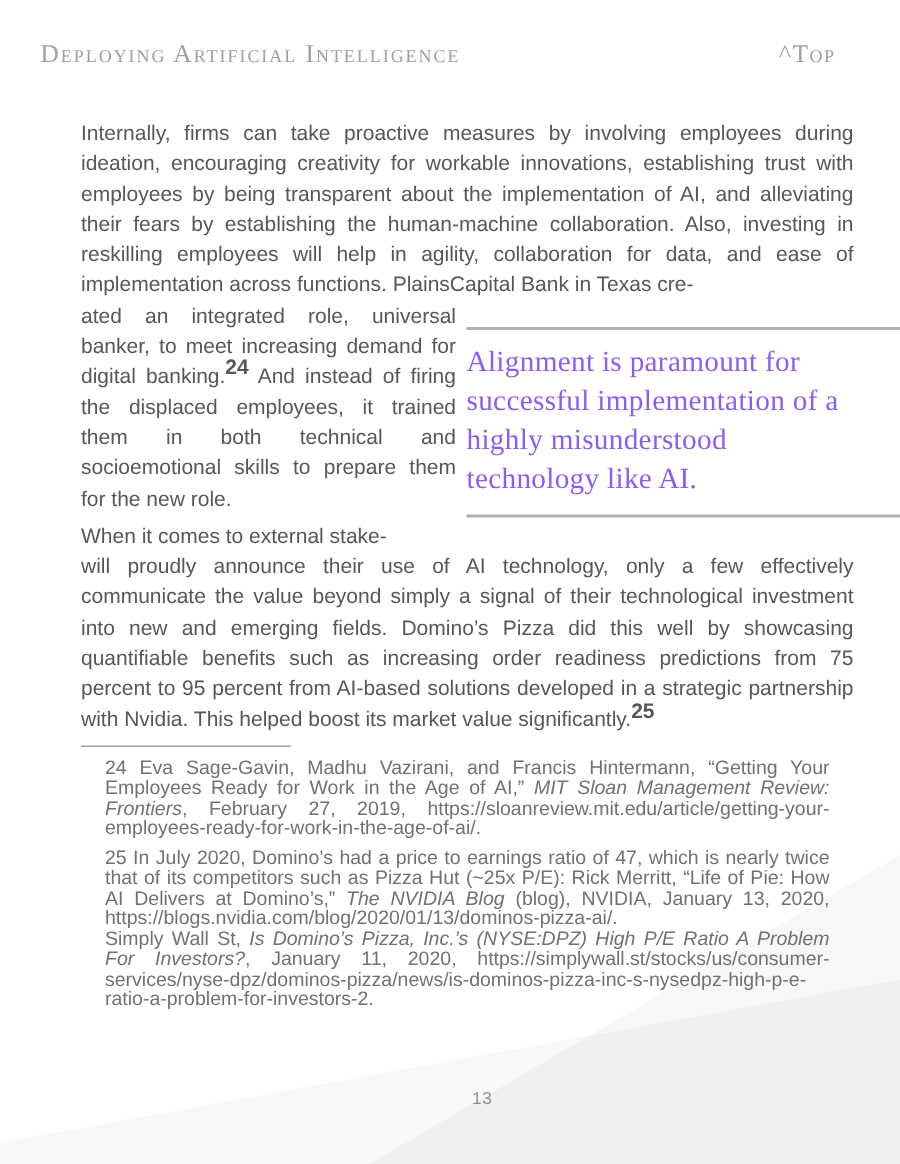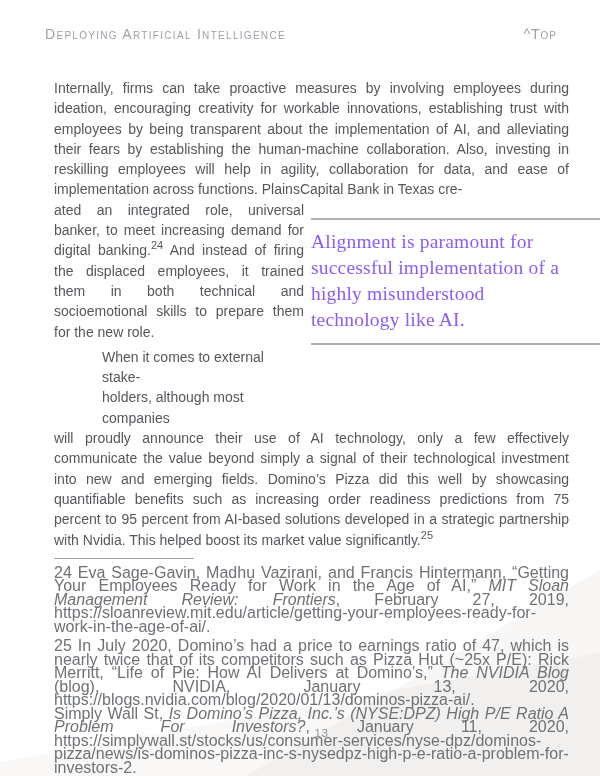--- a/index.html
+++ b/index.html
@@ -3,50 +3,50 @@
 <meta charset="utf-8">
 <style>
   html,body{margin:0;padding:0;background:#fff;}
   .page{
     position:relative;width:600px;height:776px;background:#ffffff;
     font-family:"Liberation Sans",sans-serif;overflow:hidden;
   }
   .bg{position:absolute;left:0;top:0;width:600px;height:776px;pointer-events:none;}
   
   .runhead{
-    position:absolute;left:45px;right:43px;top:26px;
+    position:absolute;left:27px;right:43px;top:26px;
     display:flex;justify-content:space-between;align-items:baseline;
-    font-variant:small-caps;letter-spacing:1.3px;font-size:14px;color:#9ca1a8;
+    font-variant:small-caps;letter-spacing:1.3px;font-size:17px;color:#9ca1a8;font-family:Liberation Serif, serif;
   }
   .rh-top{color:#9ca1a8;text-decoration:none;letter-spacing:1px;cursor:pointer;}
   
   .content{
     position:absolute;left:54px;top:78px;width:515px;
     color:#55575c;font-size:14px;line-height:20.3px;
   }
   .body{margin:0;text-align:justify;}
   .mt8{margin-top:4px;}
   .wrap-row{display:flex;align-items:flex-start;}
   .col-left{flex:0 0 250px;width:250px;}
   .narrow{margin-top:5px;text-align:left;}
-  .nline{display:block;margin-left:48px;}
-  .fnref{font-size:11px;vertical-align:super;line-height:0;}
+  .nline{display:block;}
+  .fnref{font-size:14px;vertical-align:super;line-height:0;font-weight:bold;}
   
   .pullquote{width:298px;margin-left:auto;margin-right:-40px;margin-top:18px;}
   .pq-rule{height:2px;background:#aeb0b2;}
   .pq-text{
     margin:9px 0 10px;padding:0 42px 0 0;text-align:left;
     font-family:"Liberation Serif",serif;font-size:19.5px;line-height:26px;
     color:#8b5cf6;letter-spacing:0.2px;
   }
   
   .fn-block{margin-top:8px;}
   .fn-rule{width:140px;height:1px;background:#a0a4a8;margin:0 0 7px 0;}
   .fn{
-    margin:0 0 6px;font-size:16px;line-height:13.5px;color:#6e7176;
+    margin:0 16px 6px;font-size:13px;line-height:13.5px;color:#6e7176;
     text-align:justify;overflow-wrap:break-word;
   }
   .fn i{font-style:italic;}
   .pagenum{
     position:absolute;left:0;right:0;top:727px;text-align:center;
     font-size:11.5px;color:#8f9398;letter-spacing:0.5px;padding-left:43px;
   }
 </style>
 </head>
 <body>
@@ -65,21 +65,20 @@
 
   <main class="content">
 
     <p class="body">Internally, firms can take proactive measures by involving employees during ideation, encouraging creativity for workable innovations, establishing trust with employees by being transparent about the implementation of AI, and alleviating their fears by establishing the human-machine collaboration. Also, investing in reskilling employees will help in agility, collaboration for data, and ease of implementation across functions. PlainsCapital Bank in Texas cre-</p>
 
     <div class="wrap-row">
       <div class="col-left">
         <p class="body"><span>ated an integrated role, universal banker, to meet increasing demand for digital banking.</span><sup class="fnref">24</sup><span> And instead of firing the displaced employees, it trained them in both technical and socioemotional skills to prepare them for the new role.</span></p>
         <p class="body narrow">
           <span class="nline">When it comes to external stake-</span>
-          <span class="nline">holders, although most companies</span>
         </p>
       </div>
       <aside class="pullquote">
         <div class="pq-rule"></div>
         <blockquote class="pq-text">Alignment is paramount for successful implementation of a highly misunderstood technology like AI.</blockquote>
         <div class="pq-rule"></div>
       </aside>
     </div>
 
     <p class="body"><span>will proudly announce their use of AI technology, only a few effectively communicate the value beyond simply a signal of their technological investment into new and emerging fields. Domino’s Pizza did this well by showcasing quantifiable benefits such as increasing order readiness predictions from 75 percent to 95 percent from AI-based solutions developed in a strategic partnership with Nvidia. This helped boost its market value significantly.</span><sup class="fnref">25</sup></p>

